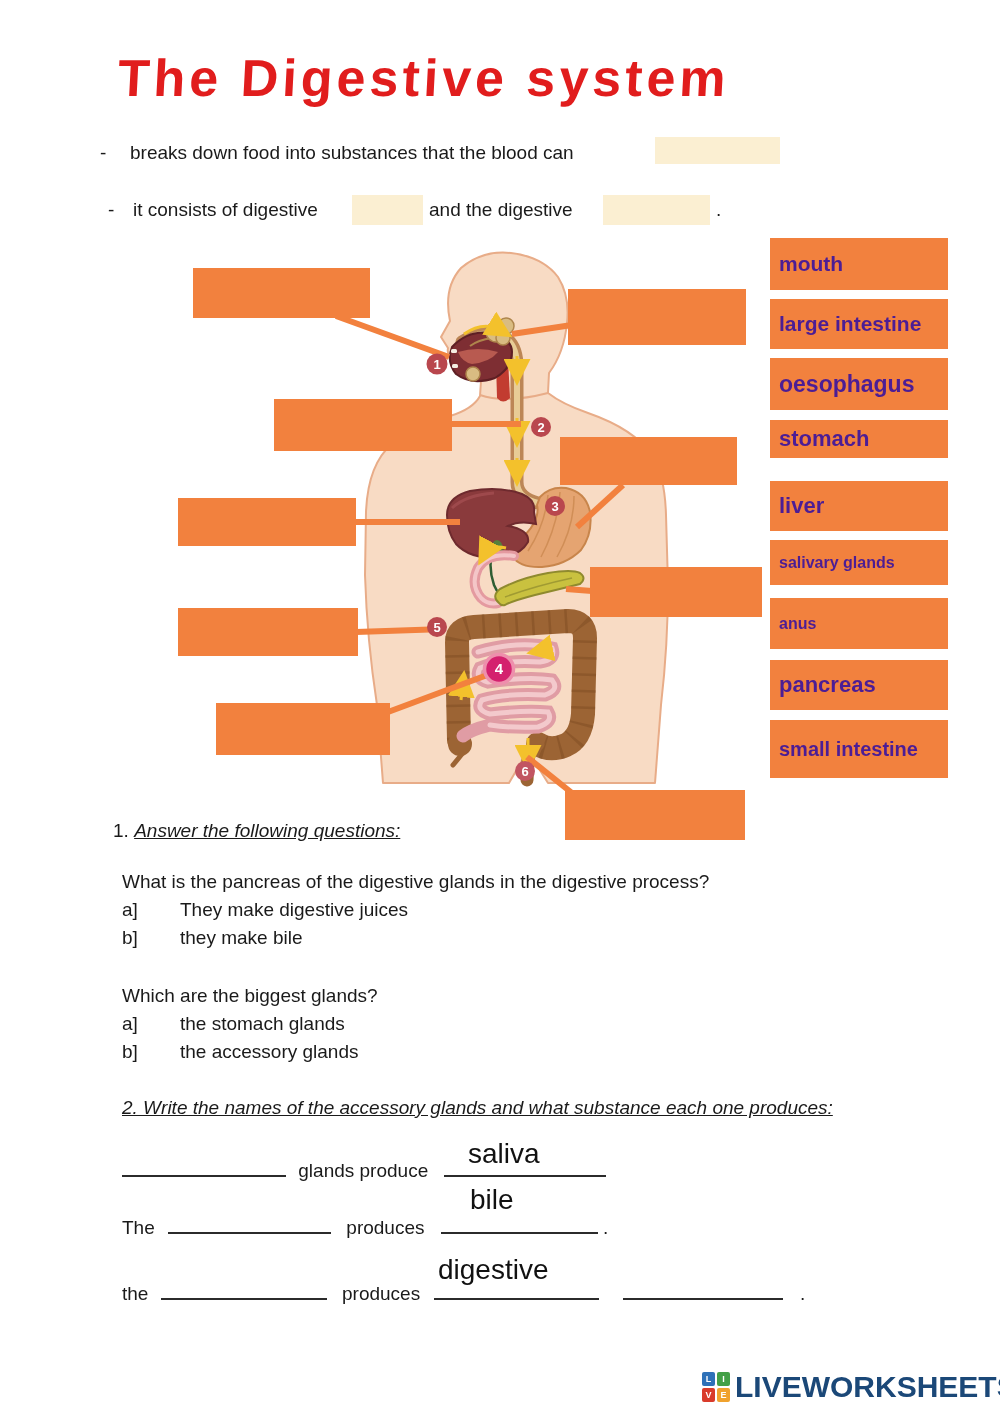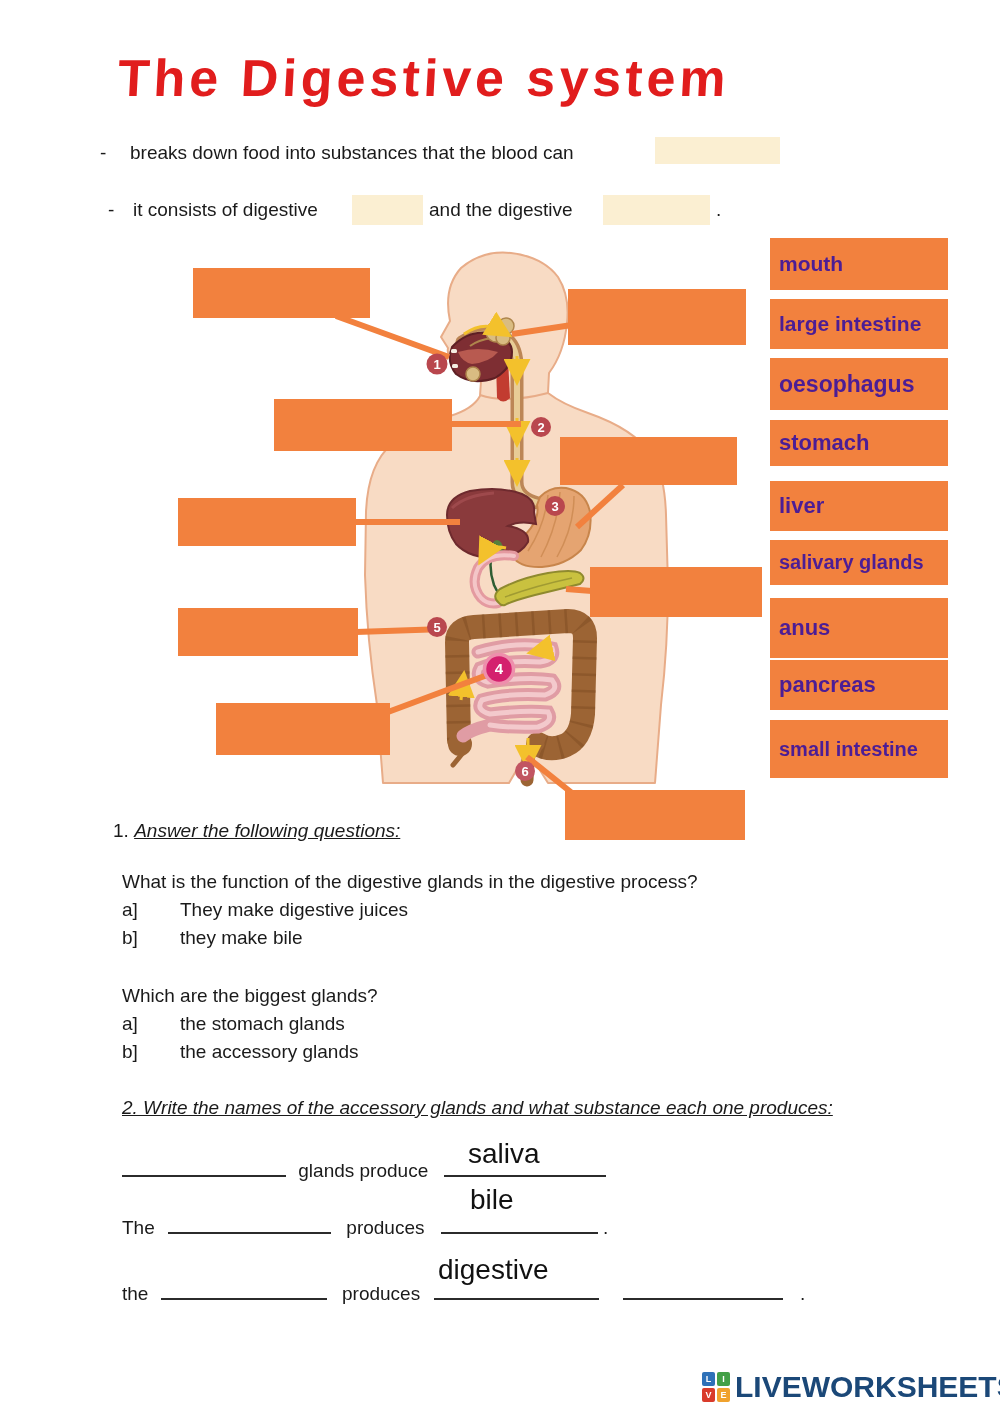--- a/index.html
+++ b/index.html
@@ -177,44 +177,44 @@
 
 <div class="abs wb" style="top:238px;height:52px;">
     <span>mouth</span>
   </div>
 <div class="abs wb" style="top:299px;height:50px;">
     <span>large intestine</span>
   </div>
 <div class="abs wb" style="top:358px;height:52px;font-size:23px;">
     <span>oesophagus</span>
   </div>
-<div class="abs wb" style="top:420px;height:46px;font-size:22px;">
+<div class="abs wb" style="top:420px;height:38px;font-size:22px;">
     <span>stomach</span>
   </div>
 <div class="abs wb" style="top:481px;height:50px;font-size:22px;">
     <span>liver</span>
   </div>
-<div class="abs wb" style="top:540px;height:45px;font-size:20px;">
+<div class="abs wb" style="top:540px;height:45px;font-size:16px;">
     <span>salivary glands</span>
   </div>
-<div class="abs wb" style="top:598px;height:60px;font-size:22px;">
+<div class="abs wb" style="top:598px;height:51px;font-size:16px;">
     <span>anus</span>
   </div>
 <div class="abs wb" style="top:660px;height:50px;font-size:22px;">
     <span>pancreas</span>
   </div>
 <div class="abs wb" style="top:720px;height:58px;font-size:20px;">
     <span>small intestine</span>
   </div>
 
 <div class="abs qhead" style="left:113px;top:812px;margin-top:8px;">
   <span>1.</span>
   <span class="it">Answer the following questions:</span>
 </div>
-<div class="abs qtext" style="left:122px;top:871px;">What is the function of the digestive glands in the digestive process?</div>
+<div class="abs qtext" style="left:122px;top:871px;">What is the pancreas of the digestive glands in the digestive process?</div>
 <div class="optlabel" style="top:899px;">a]</div>
 <div class="opttext" style="top:899px;">They make digestive juices</div>
 <div class="optlabel" style="top:927px;">b]</div>
 <div class="opttext" style="top:927px;">they make bile</div>
 <div class="abs qtext" style="left:122px;top:985px;">Which are the biggest glands?</div>
 <div class="optlabel" style="top:1013px;">a]</div>
 <div class="opttext" style="top:1013px;">the stomach glands</div>
 <div class="optlabel" style="top:1041px;">b]</div>
 <div class="opttext" style="top:1041px;">the accessory glands</div>
 

